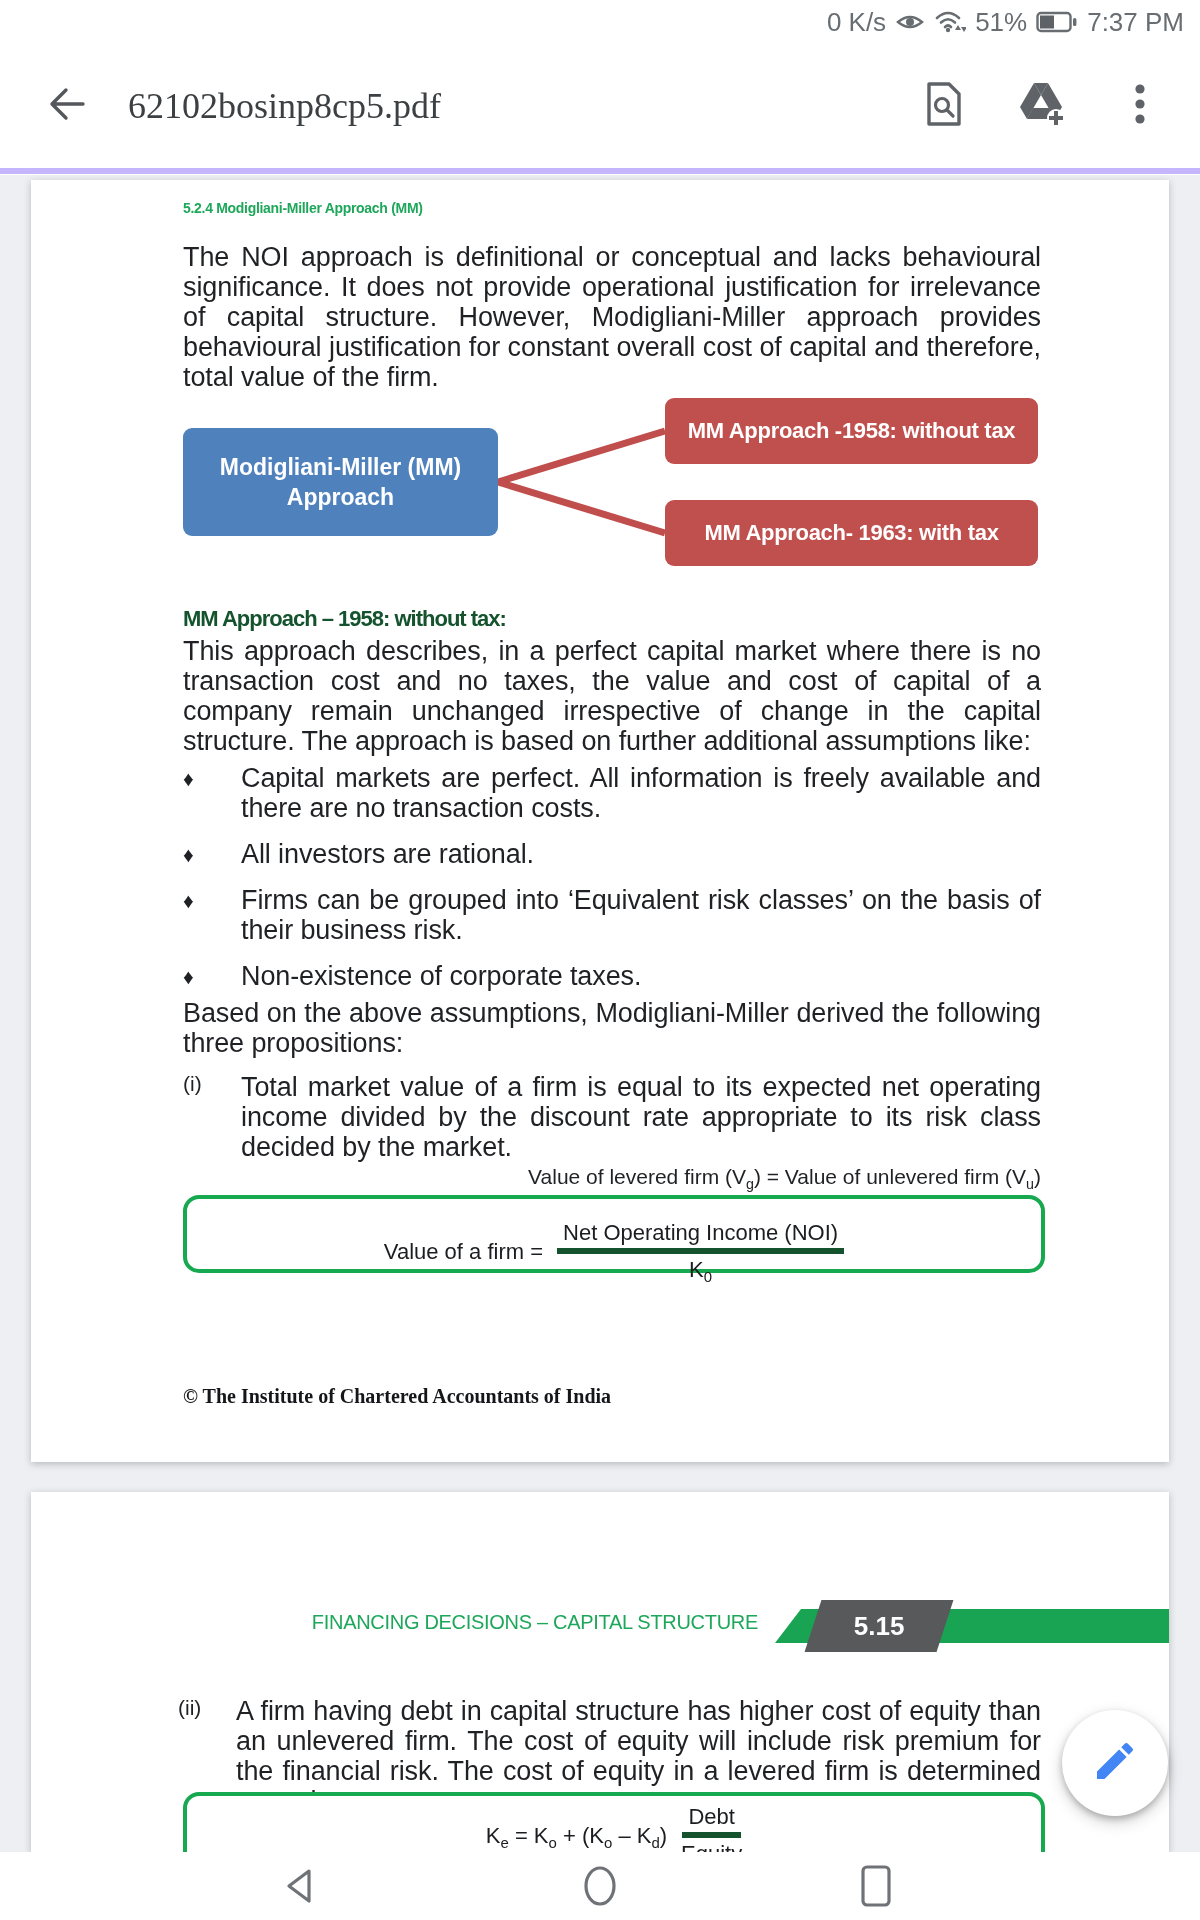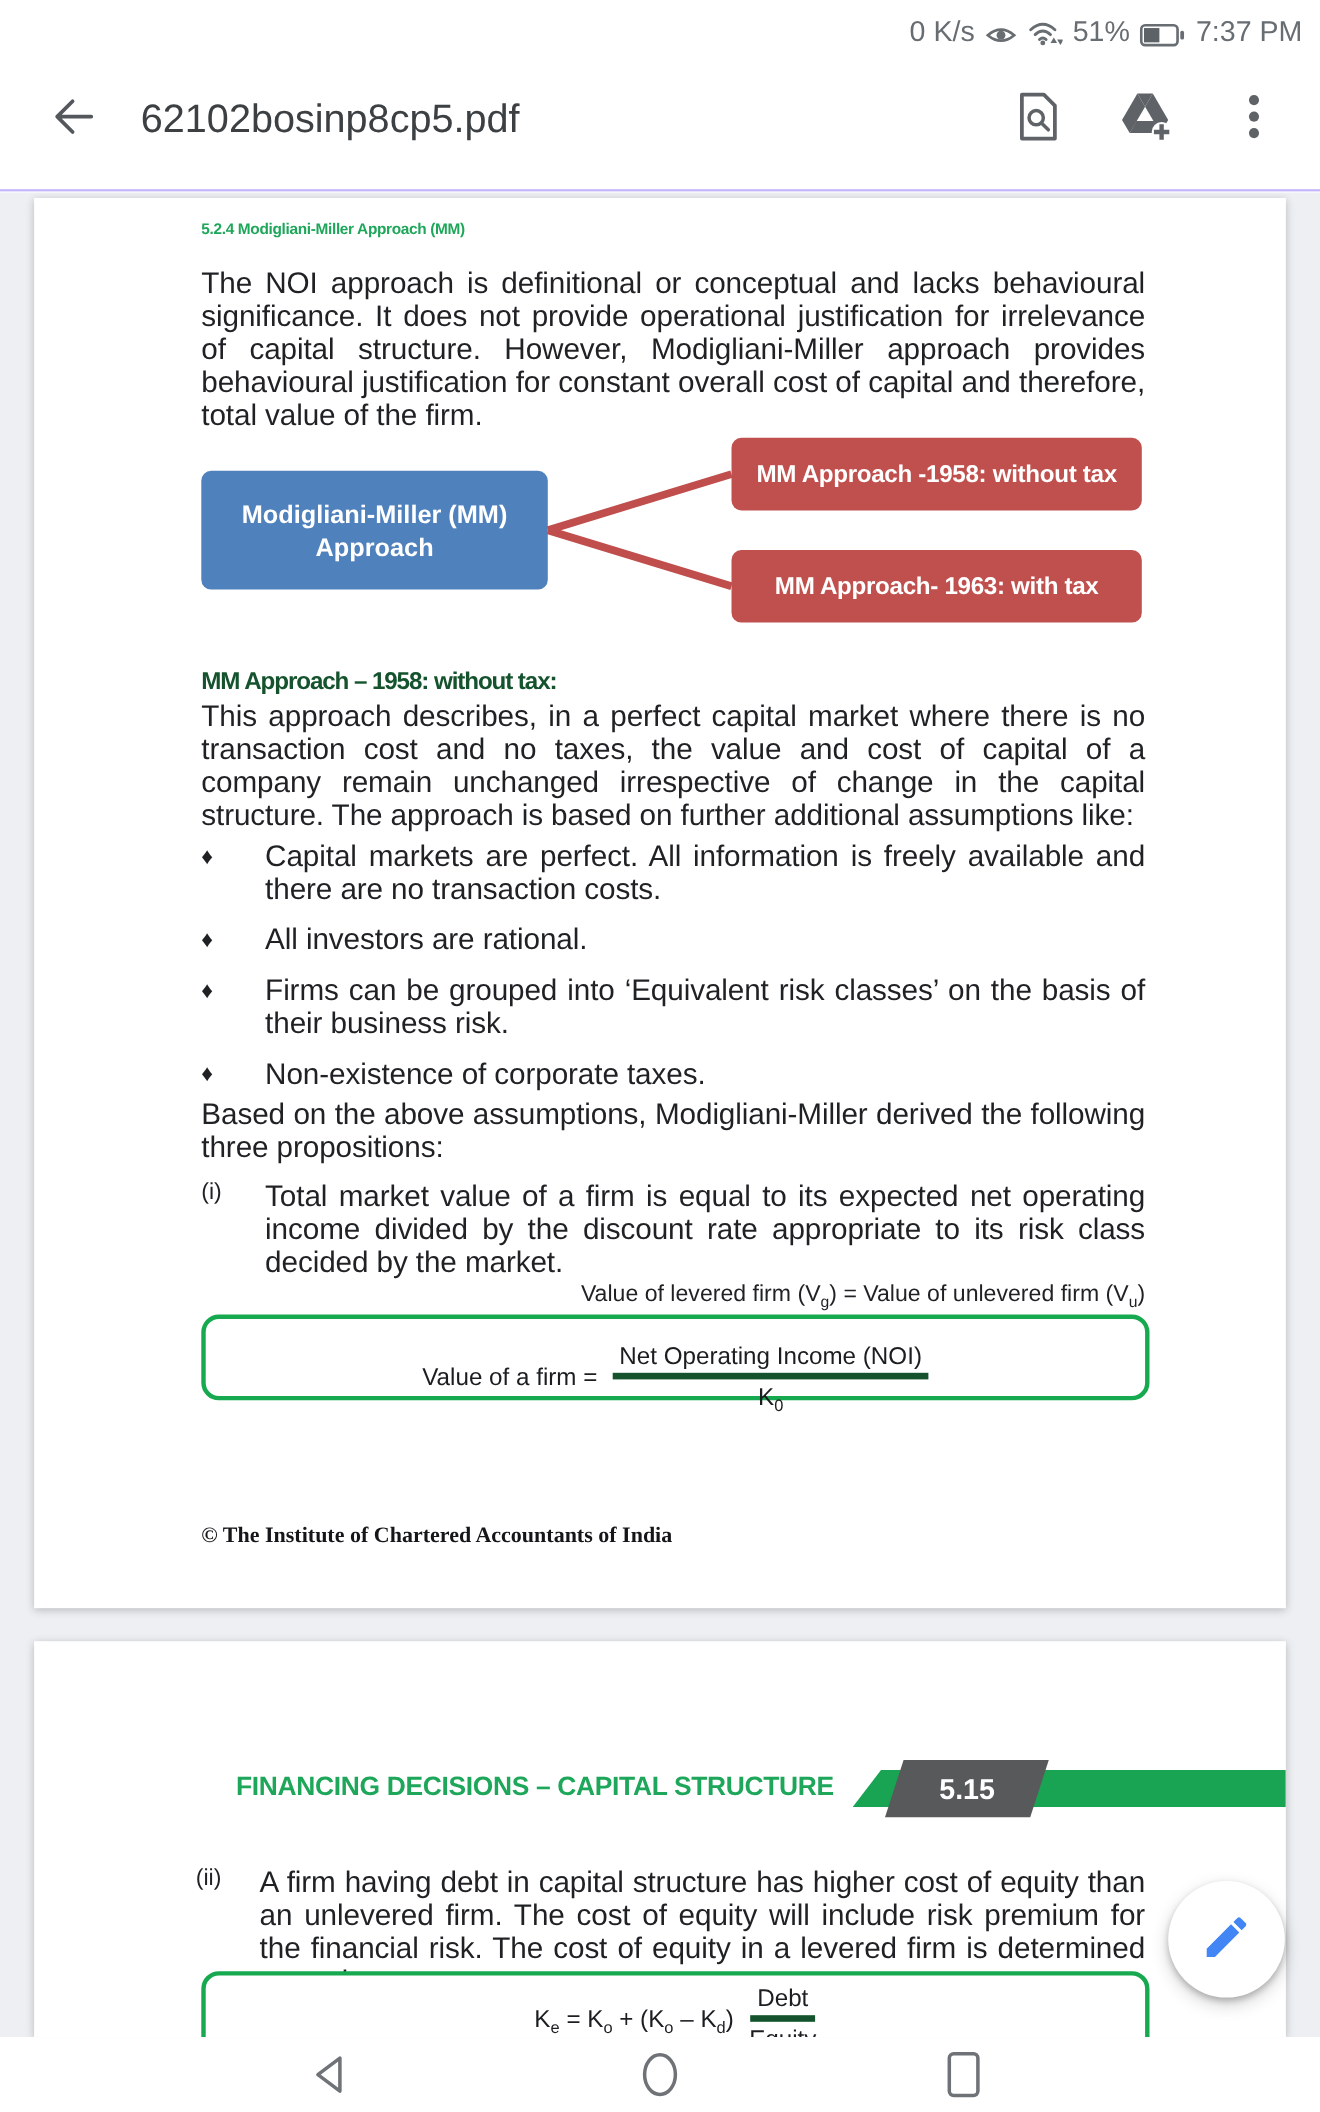--- a/index.html
+++ b/index.html
@@ -1,27 +1,27 @@
 <!DOCTYPE html>
 <html><head>
 <meta charset="utf-8">
 <style>
   html,body{margin:0;padding:0;background:#fff;}
   #screen{position:relative;width:1200px;height:1920px;background:#fff;overflow:hidden;
     font-family:"Liberation Sans",sans-serif;-webkit-font-smoothing:antialiased;}
 
   
   .status-bar{position:absolute;top:0;left:0;width:1200px;height:44px;background:#fff;
-    display:flex;align-items:flex-end;justify-content:flex-end;gap:9px;padding-right:16px;box-sizing:border-box;
+    display:flex;align-items:center;justify-content:flex-end;gap:9px;padding-right:16px;box-sizing:border-box;
     color:#686d72;font-size:26px;}
   .status-bar svg{display:block;}
 
   
   .app-bar{position:absolute;top:44px;left:0;width:1200px;height:130px;background:#fff;
-    border-bottom:2px solid #c4b5fd;display:flex;align-items:center;box-sizing:border-box;}
+    border-bottom:6px solid #c4b5fd;display:flex;align-items:center;box-sizing:border-box;font-family:Liberation Serif, serif;}
   .back-btn{margin-left:42px;width:48px;height:48px;display:flex;align-items:center;justify-content:center;cursor:pointer;}
   .app-title{margin-left:38px;font-size:36px;color:#3c4043;flex:1;white-space:nowrap;overflow:hidden;}
   .appbar-actions{display:flex;align-items:center;gap:50px;margin-right:36px;}
   .icon-btn{width:48px;height:48px;display:flex;align-items:center;justify-content:center;cursor:pointer;}
 
   
   .content{position:absolute;top:175px;left:0;width:1200px;height:1677px;background:#edeff2;overflow:hidden;}
   .page{width:1138px;margin:0 auto;background:#fff;box-shadow:0 2px 7px rgba(60,64,67,.30);position:relative;}
   .page1{margin-top:5px;height:1282px;}
   .page-gap{height:30px;}
@@ -54,21 +54,21 @@
     display:flex;align-items:flex-start;justify-content:center;}
   .frm-row{display:flex;align-items:center;gap:14px;font-size:22px;color:#1b1d20;}
   .fraction{display:inline-flex;flex-direction:column;align-items:center;}
   .fraction .num{padding:0 6px 2px;border-bottom:6px solid #14532d;}
   .fraction .den{padding-top:3px;}
 
   .copyright{font-family:"Liberation Serif",serif;font-weight:bold;font-size:20px;color:#141619;}
 
   
   .banner{left:0;top:108px;width:1138px;height:52px;}
-  .banner-title{position:absolute;right:411px;top:11px;font-size:24px;font-weight:bold;letter-spacing:-.3px;color:#1ea75a;white-space:nowrap;}
+  .banner-title{position:absolute;right:411px;top:11px;font-size:20px;font-weight:normal;letter-spacing:-.3px;color:#1ea75a;white-space:nowrap;}
   .banner-bar{position:absolute;left:744px;right:0;top:9px;height:34px;background:#18a452;
     clip-path:polygon(26px 0,100% 0,100% 100%,0 100%);}
   .banner-tag{position:absolute;left:782px;top:0;width:132px;height:52px;background:#58595b;transform:skewX(-18deg);
     display:flex;align-items:center;justify-content:center;}
   .banner-tag span{transform:skewX(18deg);color:#fff;font-weight:bold;font-size:26px;}
 
   
   .fab{position:absolute;left:1062px;top:1710px;width:106px;height:106px;border-radius:50%;background:#fff;
     box-shadow:0 3px 6px rgba(0,0,0,.22),0 6px 16px rgba(0,0,0,.18);display:flex;align-items:center;justify-content:center;cursor:pointer;}
 

